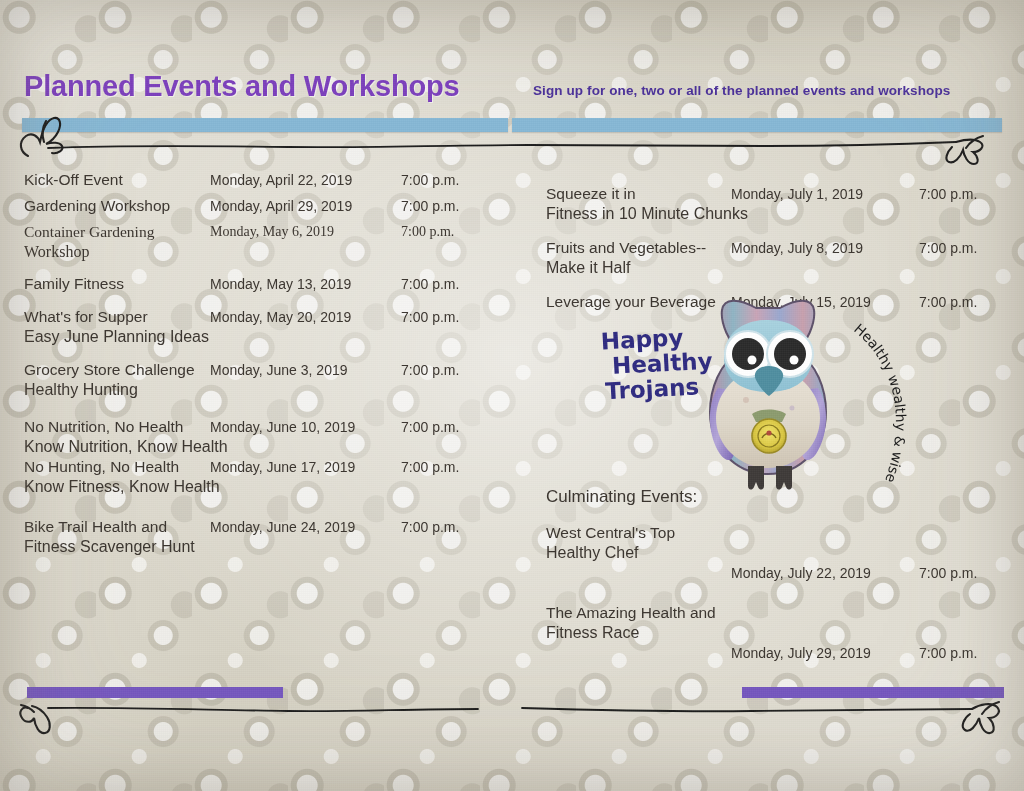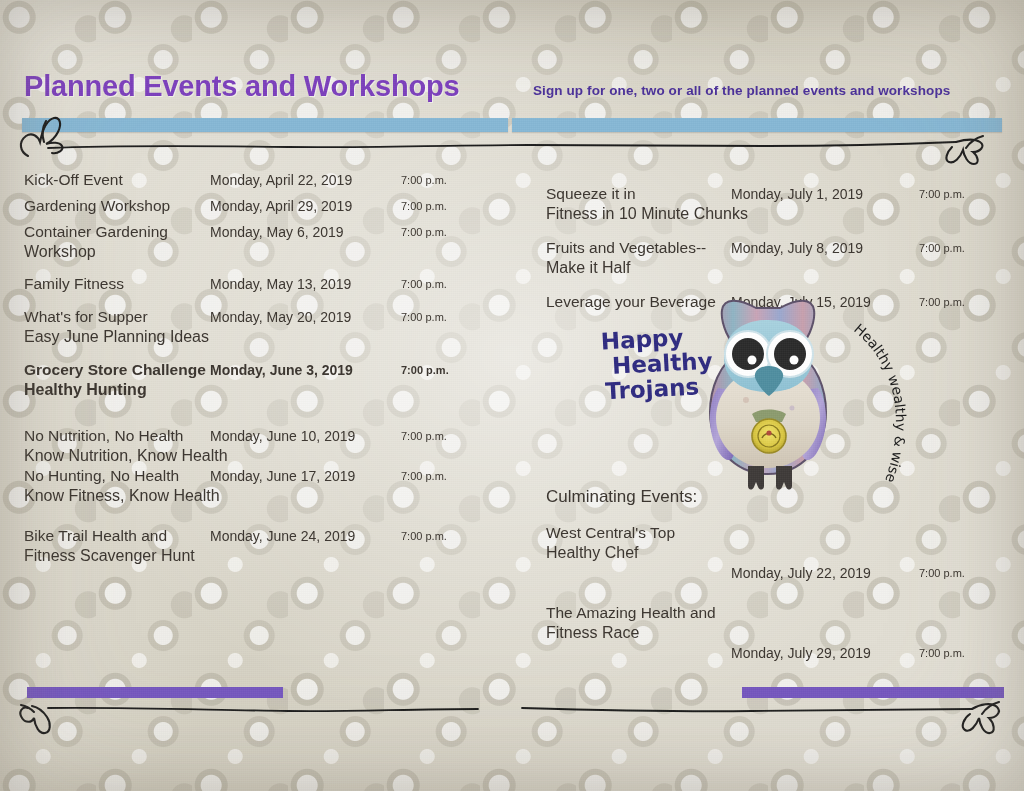--- a/index.html
+++ b/index.html
@@ -123,21 +123,21 @@
   }
   .ev-date {
     position: absolute;
     font-size: 14px;
     color: #3a342e;
     line-height: 20px;
     white-space: nowrap;
   }
   .ev-time {
     position: absolute;
-    font-size: 11px;
+    font-size: 14px;
     color: #3a342e;
     line-height: 20px;
     white-space: nowrap;
   }
   
   #col-left  .ev-date { left: 186px; top: 0; }
   #col-left  .ev-time { left: 377px; top: 0; }
   
   #col-right .ev-date { left: 185px; top: 0; }
   #col-right .ev-time { left: 373px; top: 0; }
@@ -217,21 +217,21 @@
     </div>
 
     <div class="event-row" style="margin-bottom:6px;">
       <div class="event-line">
         <span class="ev-name">Gardening Workshop</span>
       </div>
       <span class="ev-date">Monday, April 29, 2019</span>
       <span class="ev-time">7:00 p.m.</span>
     </div>
 
-    <div class="event-row" style="">
+    <div class="event-row" style="font-family:Liberation Serif, serif;">
       <div class="event-line">
         <span class="ev-name">Container Gardening</span>
       </div>
       <span class="ev-sub">Workshop</span>
       <span class="ev-date">Monday, May 6, 2019</span>
       <span class="ev-time">7:00 p.m.</span>
     </div>
 
     <div class="event-row" style="margin-bottom:13px;">
       <div class="event-line">
@@ -244,21 +244,21 @@
 
     <div class="event-row" style="margin-bottom:13px;">
       <div class="event-line">
         <span class="ev-name">What's for Supper</span>
       </div>
       <span class="ev-sub">Easy June Planning Ideas</span>
       <span class="ev-date">Monday, May 20, 2019</span>
       <span class="ev-time">7:00 p.m.</span>
     </div>
 
-    <div class="event-row" style="margin-bottom:26px;font-weight:bold;">
+    <div class="event-row" style="margin-bottom:17px;">
       <div class="event-line">
         <span class="ev-name">Grocery Store Challenge</span>
       </div>
       <span class="ev-sub">Healthy Hunting</span>
       <span class="ev-date">Monday, June 3, 2019</span>
       <span class="ev-time">7:00 p.m.</span>
     </div>
 
     <div class="event-row" style="margin-bottom:0;">
       <div class="event-line">

